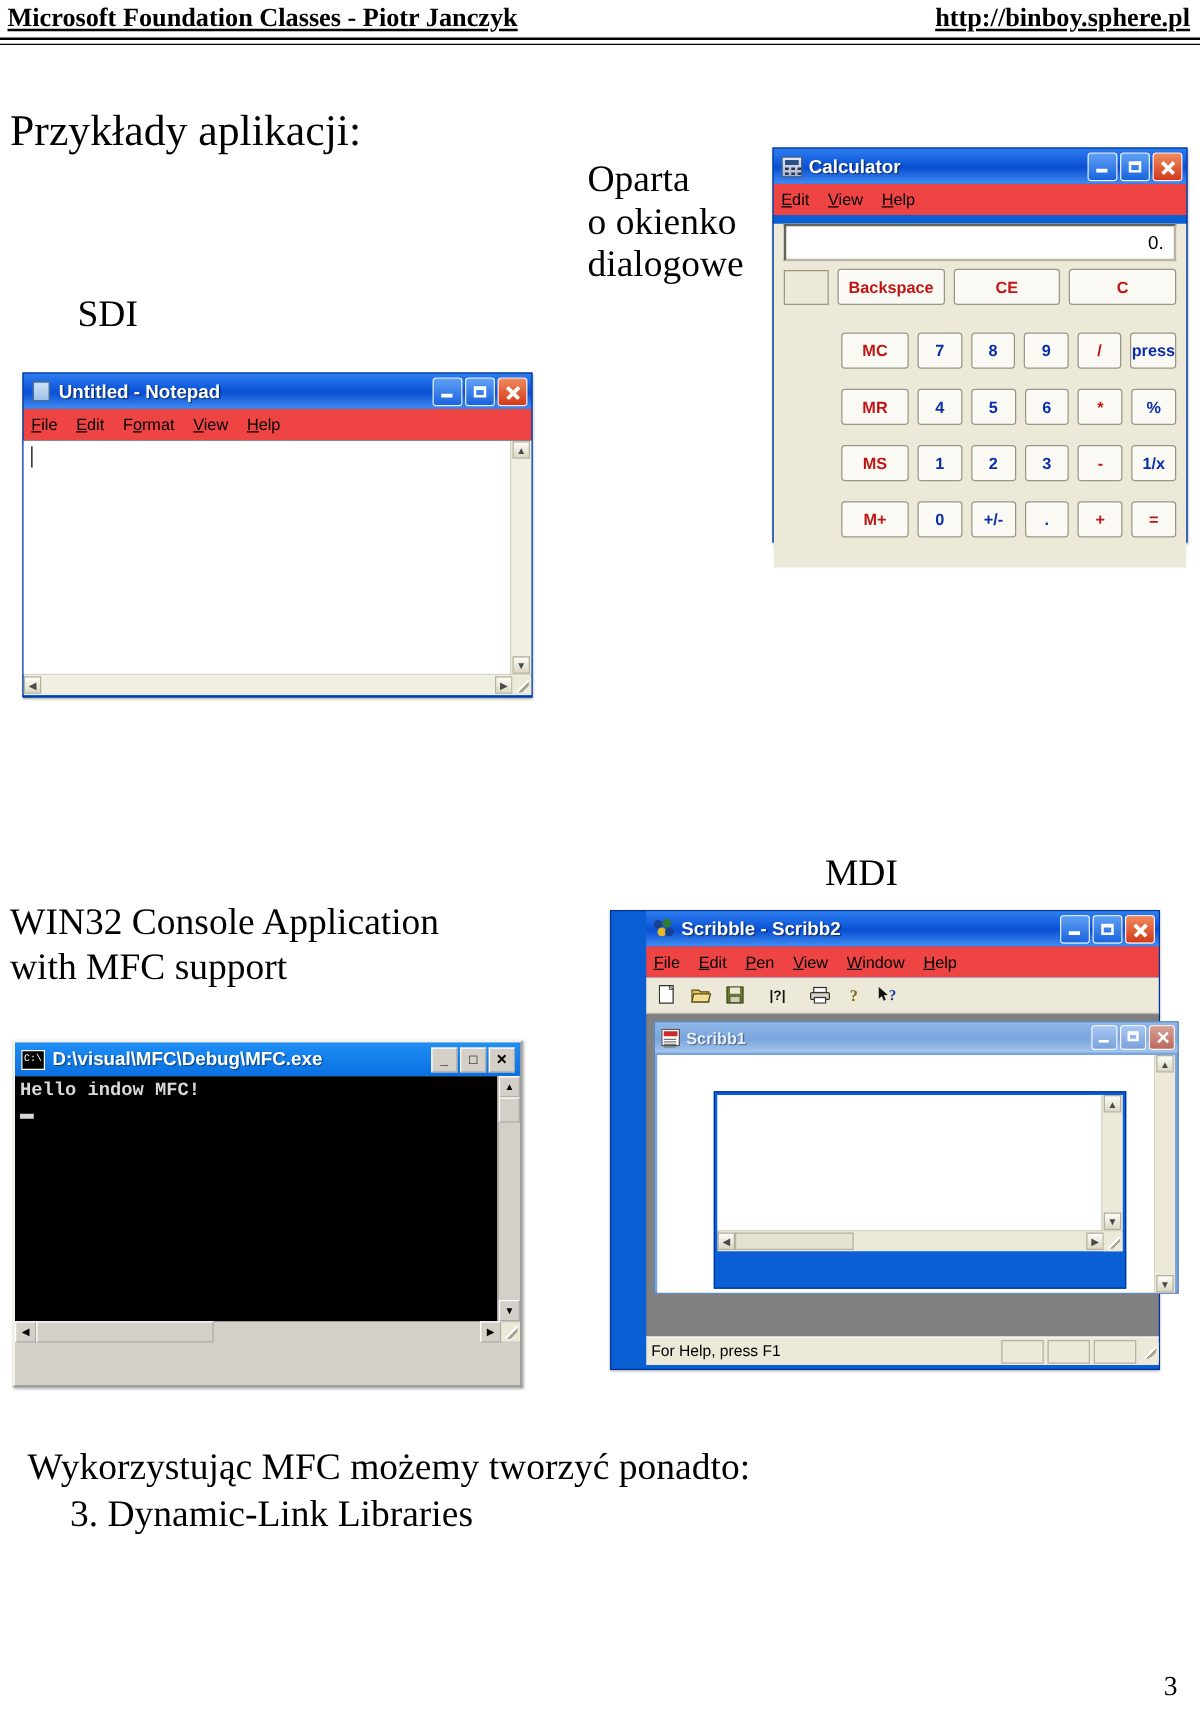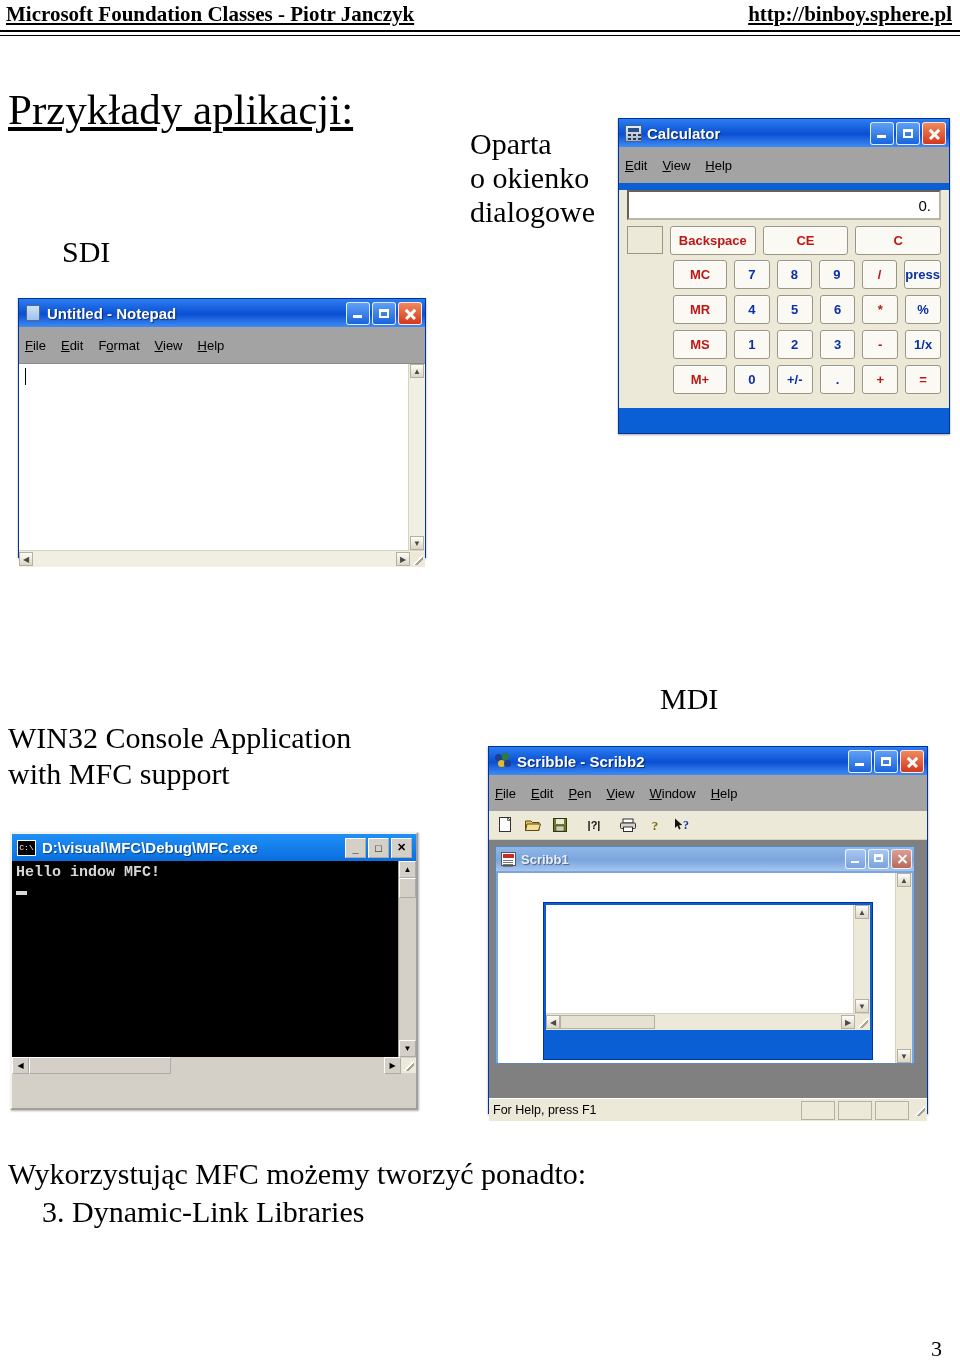--- a/index.html
+++ b/index.html
@@ -13,26 +13,26 @@
   
   .hdr{position:absolute;left:0;top:0;width:960px;height:34px;}
   .hdr-left{position:absolute;left:6px;top:2px;font-size:21px;font-weight:bold;
     text-decoration:underline;white-space:nowrap;}
   .hdr-right{position:absolute;right:8px;top:2px;font-size:21px;font-weight:bold;
     text-decoration:underline;white-space:nowrap;}
   .hdr-rule{position:absolute;left:0;top:30px;width:960px;height:3px;
     border-top:2px solid #000;border-bottom:1px solid #000;}
 
   
-  .h1{position:absolute;left:8px;top:85px;font-size:43px;white-space:nowrap;text-decoration:underline;}
+  .h1{position:absolute;left:8px;top:85px;font-size:35px;white-space:nowrap;}
   .lbl-sdi{position:absolute;left:62px;top:235px;font-size:30px;}
   .lbl-oparta{position:absolute;left:470px;top:127px;font-size:30px;line-height:34px;}
   .lbl-mdi{position:absolute;left:660px;top:682px;font-size:30px;}
   .lbl-win32{position:absolute;left:8px;top:720px;font-size:30px;line-height:36px;}
-  .bottom{position:absolute;left:8px;top:1155px;font-size:30px;line-height:38px;font-family:Liberation Serif, serif;}
+  .bottom{position:absolute;left:22px;top:1155px;font-size:30px;line-height:38px;font-family:Liberation Serif, serif;}
   .bottom ol{margin:0;padding:0 0 0 34px;list-style:none;}
   .bottom li{white-space:nowrap;}
   .pageno{position:absolute;right:18px;top:1336px;font-size:22px;}
 
   
   .win{position:absolute;box-sizing:border-box;}
   .xp-frame{background:#0a5fd4;border:1px solid #00349a;
     box-shadow:0 1px 2px rgba(0,0,0,.35);}
   .xp-title{height:28px;position:relative;
     background:linear-gradient(180deg,#2d7ef0 0%,#0e56d8 46%,#0b4fd2 54%,#3f8cf3 100%);
@@ -46,23 +46,23 @@
     font-family:"Liberation Sans",sans-serif;font-size:11px;color:#fff;font-weight:bold;
     background:linear-gradient(180deg,#5fa0f5,#1a64dd);}
   .xpb.close{background:linear-gradient(180deg,#f08a5e,#d2391a);}
   .xpb .glyph{position:relative;width:12px;height:12px;}
   .g-min{position:absolute;left:1px;bottom:2px;width:9px;height:3px;background:#fff;}
   .g-max{position:absolute;left:1px;top:1px;width:10px;height:9px;border:2px solid #fff;border-top-width:3px;box-sizing:border-box;}
   .g-close:before,.g-close:after{content:"";position:absolute;left:0;top:5px;width:13px;height:2.6px;background:#fff;}
   .g-close:before{transform:rotate(45deg);}
   .g-close:after{transform:rotate(-45deg);}
 
-  .menubar{background:#a3a3a3;display:flex;align-items:center;
+  .menubar{background:#ef4444;display:flex;align-items:center;
     font-family:"Liberation Sans",sans-serif;font-size:13px;color:#000;
-    padding:3px 2px 3px 6px;height:36px;box-sizing:border-box;}
+    padding:3px 2px 3px 6px;height:25px;box-sizing:border-box;}
   .menubar span{margin-right:15px;white-space:nowrap;}
   .menubar u{text-decoration:underline;}
   .clientwrap{background:#ece9d8;}
 
   
   .sb-v{width:16px;background:#f1efe2;border-left:1px solid #d7d3c3;
     display:flex;flex-direction:column;justify-content:space-between;align-items:center;}
   .sb-h{height:16px;background:#f1efe2;border-top:1px solid #d7d3c3;
     display:flex;flex-direction:row;justify-content:space-between;align-items:center;}
   .sb-btn{width:14px;height:14px;background:linear-gradient(180deg,#fdfdf8,#dcd7c4);
@@ -75,24 +75,24 @@
 
   
   #notepad{left:18px;top:298px;width:408px;height:260px;}
   #notepad .np-body{background:#fff;position:relative;}
 
   
   #calc{left:618px;top:118px;width:332px;height:316px;}
   .calc-disp{margin:7px 8px 6px;background:#fff;border:2px inset #b9b5a2;height:26px;
     display:flex;align-items:center;justify-content:flex-end;padding-right:8px;
     font-family:"Liberation Sans",sans-serif;font-size:15px;}
-  .calc-rowtop{display:flex;align-items:flex-start;padding:0 8px 5px;gap:7px;}
+  .calc-rowtop{display:flex;align-items:center;padding:0 8px 22px;gap:7px;}
   .memind{width:34px;height:26px;border:1px solid #9b9684;background:#ece9d8;}
   .calc-grid{padding:0 8px 8px;}
-  .calc-row{display:flex;gap:7px;margin-bottom:6px;padding-left:46px;}
+  .calc-row{display:flex;gap:7px;margin-bottom:16px;padding-left:46px;}
   .cbtn{background:#faf9f4;border:1px solid #9b9684;border-radius:3px;
     font-family:"Liberation Sans",sans-serif;font-size:13px;
     height:27px;display:flex;align-items:center;justify-content:center;
     box-shadow:inset 1px 1px 0 #fff;}
   .cbtn.num{color:#0a2fa8;font-weight:bold;}
   .cbtn.mem{color:#c01515;font-weight:bold;width:52px;}
   .cbtn.op{color:#c01515;font-weight:bold;}
   .cbtn.wide{flex:1;}
 
   
@@ -116,21 +116,21 @@
   .con-cursor{display:inline-block;width:11px;height:4px;background:#d8d8d8;vertical-align:baseline;}
   .csb-v{width:17px;background:#d4d0c8;border-left:1px solid #a8a49a;
     display:flex;flex-direction:column;justify-content:space-between;align-items:center;}
   .csb-h{height:17px;background:#d4d0c8;display:flex;align-items:center;}
   .cbtn-sb{width:15px;height:15px;background:#d4d0c8;border:1px outset #fff;
     display:flex;align-items:center;justify-content:center;font-size:8px;}
   .cthumb-v{width:15px;height:18px;background:#d4d0c8;border:1px outset #fff;}
   .cthumb-h{width:140px;height:15px;background:#d4d0c8;border:1px outset #fff;}
 
   
-  #scribble{left:488px;top:746px;width:440px;height:368px;}
+  #scribble{left:488px;top:728px;width:440px;height:368px;padding-left:28px;}
   .sc-toolbar{background:#ece9d8;display:flex;align-items:center;height:28px;
     padding:0 4px;border-bottom:1px solid #d6d2c2;}
   .tbtn{width:23px;height:22px;background:#ece9d8;border:1px solid transparent;
     display:flex;align-items:center;justify-content:center;margin-right:2px;}
   .tbsep{width:7px;}
   .mdi-area{background:#808080;position:relative;padding:0;}
   .mdichild{position:absolute;background:#0a5fd4;border:1px solid #00349a;}
   .mdi-title{height:24px;display:flex;align-items:center;padding:0 2px;position:relative;}
   .mdi-title.active{background:linear-gradient(180deg,#2d7ef0,#0b4fd2 55%,#3f8cf3);}
   .mdi-title.inactive{background:linear-gradient(180deg,#8fb7e8,#7aa5dd 55%,#a6c6ef);}

